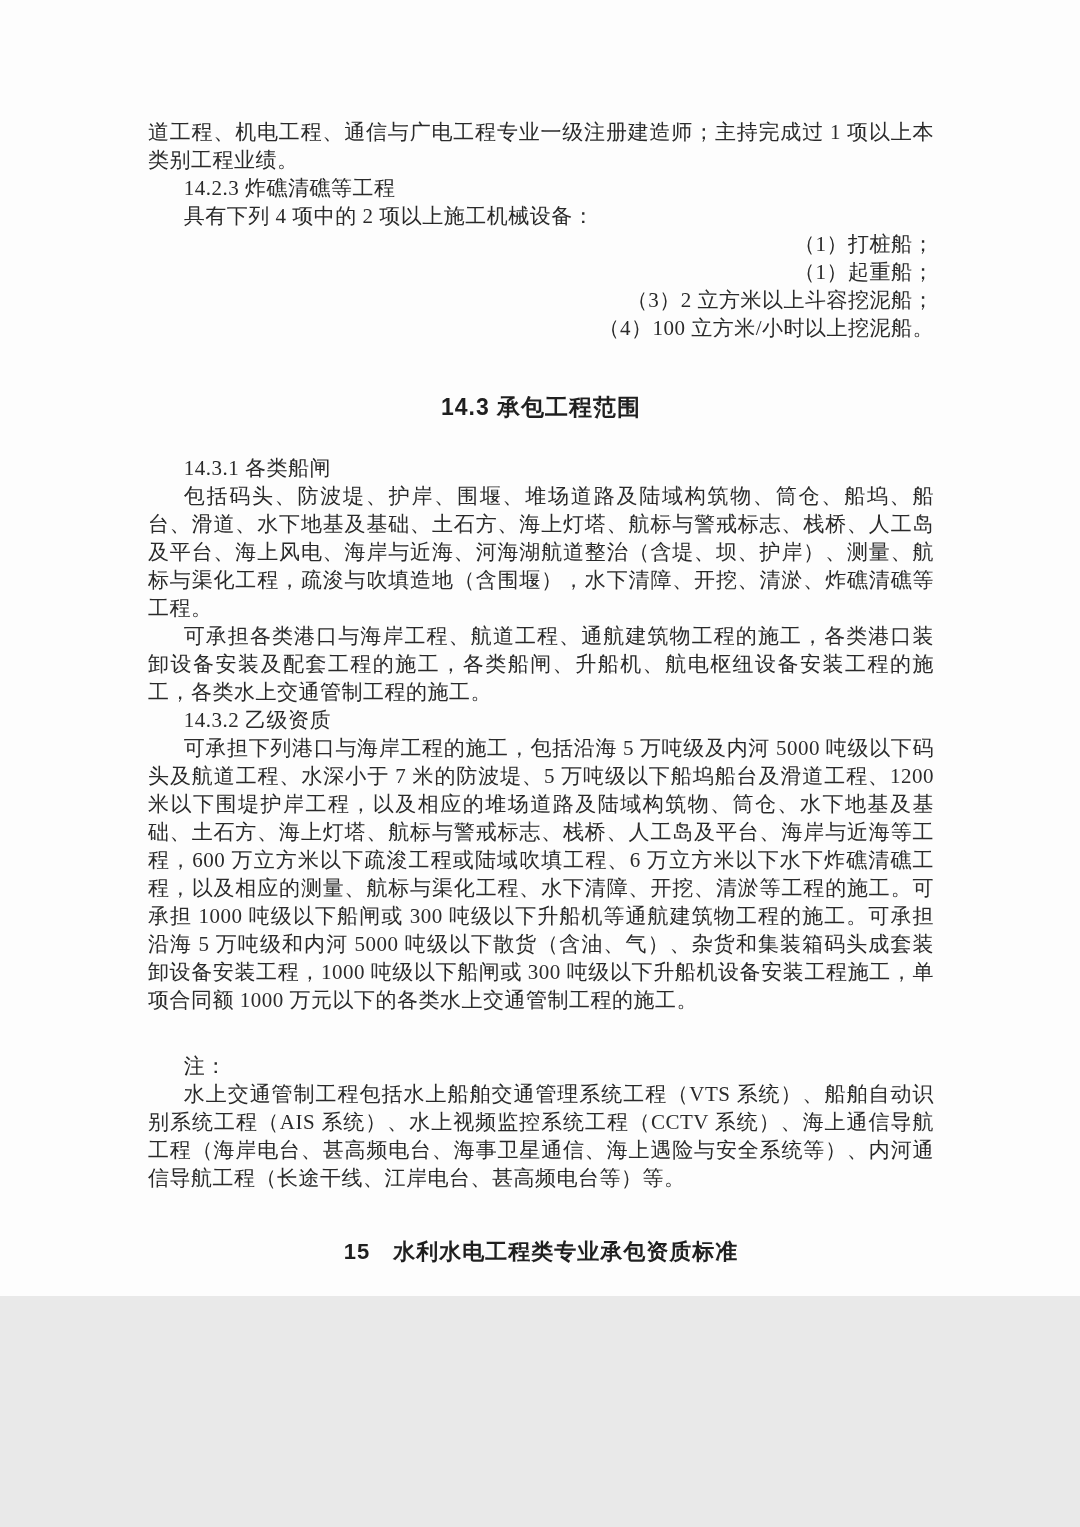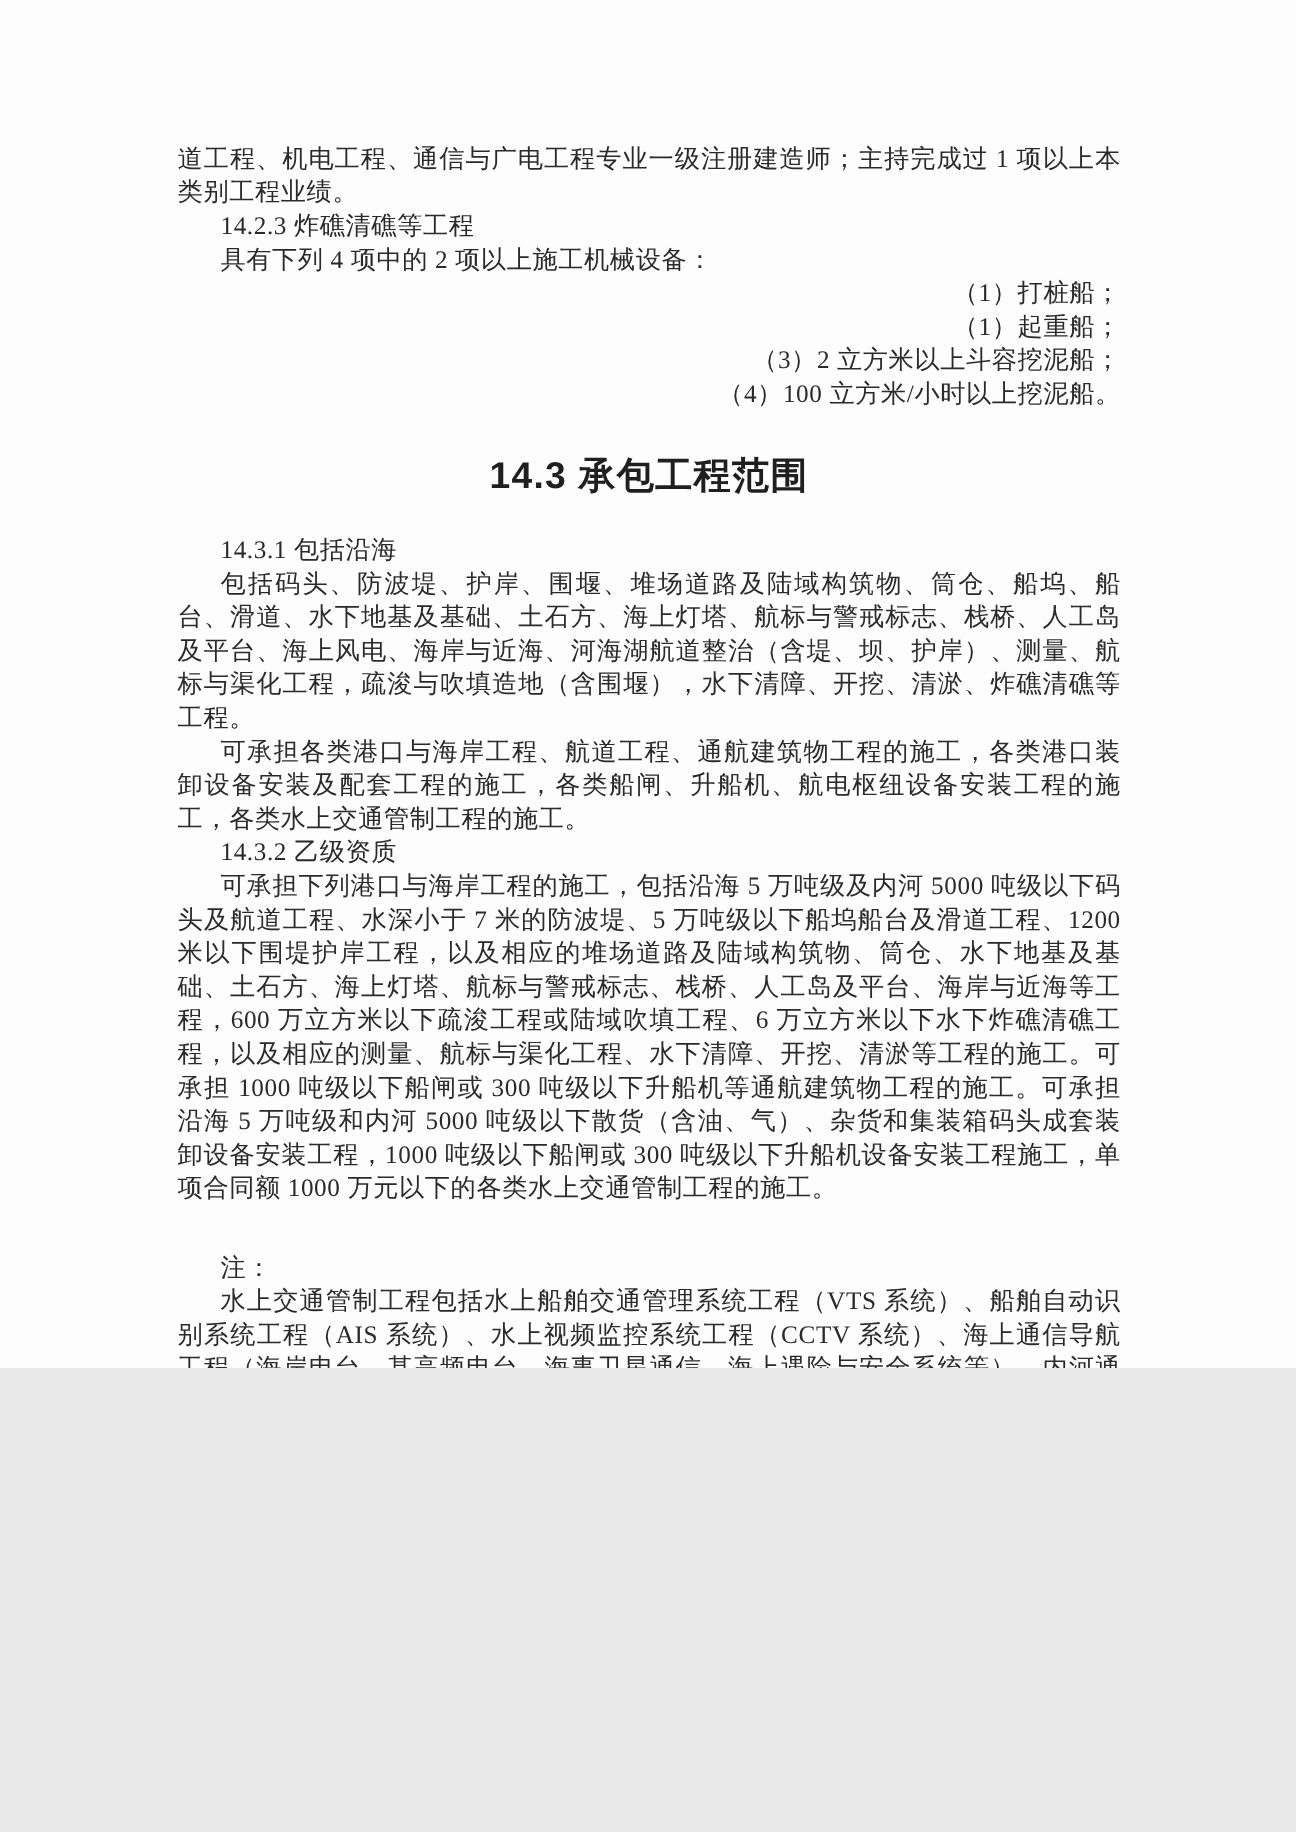--- a/index.html
+++ b/index.html
@@ -3,21 +3,21 @@
 <meta charset="utf-8">
 <style>
   html, body {
     margin: 0;
     padding: 0;
     background: #e9e9e9;
   }
   .page {
     position: relative;
     width: 1080px;
-    height: 1140px;
+    height: 1296px;
     margin: 0 auto;
     background: #fdfdfd;
     overflow: hidden;
     font-family: "Liberation Serif", "DejaVu Serif", serif;
     color: #2a2a2a;
   }
   .content {
     padding: 118px 146px 0 148px;
   }
   p, h1, h2, h3 {
@@ -35,23 +35,23 @@
   .no-indent { text-indent: 0; }
   .list-item { text-indent: 1.45em; text-align: right; }
   .h-center {
     text-align: center;
     font-family: "Liberation Sans", "DejaVu Sans", sans-serif;
     font-weight: 700;
     color: #1f1f1f;
     letter-spacing: 1px;
   }
   .h-14-3 {
-    font-size: 31px;
+    font-size: 23px;
     line-height: 30px;
-    margin-top: 40px;
+    margin-top: 50px;
     margin-bottom: 32px;
   }
   .h-15 {
     font-size: 22px;
     line-height: 36px;
     margin-top: 42px;
   }
   .h-15-1 {
     font-size: 23px;
     line-height: 30px;
@@ -86,21 +86,21 @@
 
     <p class="body-line indent-2">具有下列 4 项中的 2 项以上施工机械设备：</p>
 
     <p class="body-line list-item">（1）打桩船；</p>
     <p class="body-line list-item">（1）起重船；</p>
     <p class="body-line list-item">（3）2 立方米以上斗容挖泥船；</p>
     <p class="body-line list-item">（4）100 立方米/小时以上挖泥船。</p>
 
     <h2 class="h-center h-14-3">14.3 承包工程范围</h2>
 
-    <p class="body-line indent-2">14.3.1 包括沿海</p>
+    <p class="body-line indent-2">14.3.1 各类船闸</p>
 
     <p class="body-line indent-2">包括码头、防波堤、护岸、围堰、堆场道路及陆域构筑物、筒仓、船坞、船台、滑道、水下地基及基础、土石方、海上灯塔、航标与警戒标志、栈桥、人工岛及平台、海上风电、海岸与近海、河海湖航道整治（含堤、坝、护岸）、测量、航标与渠化工程，疏浚与吹填造地（含围堰），水下清障、开挖、清淤、炸礁清礁等工程。</p>
 
     <p class="body-line indent-2">可承担各类港口与海岸工程、航道工程、通航建筑物工程的施工，各类港口装卸设备安装及配套工程的施工，各类船闸、升船机、航电枢纽设备安装工程的施工，各类水上交通管制工程的施工。</p>
 
     <p class="body-line indent-2">14.3.2 乙级资质</p>
 
     <p class="body-line indent-2">可承担下列港口与海岸工程的施工，包括沿海 5 万吨级及内河 5000 吨级以下码头及航道工程、水深小于 7 米的防波堤、5 万吨级以下船坞船台及滑道工程、1200 米以下围堤护岸工程，以及相应的堆场道路及陆域构筑物、筒仓、水下地基及基础、土石方、海上灯塔、航标与警戒标志、栈桥、人工岛及平台、海岸与近海等工程，600 万立方米以下疏浚工程或陆域吹填工程、6 万立方米以下水下炸礁清礁工程，以及相应的测量、航标与渠化工程、水下清障、开挖、清淤等工程的施工。可承担 1000 吨级以下船闸或 300 吨级以下升船机等通航建筑物工程的施工。可承担沿海 5 万吨级和内河 5000 吨级以下散货（含油、气）、杂货和集装箱码头成套装卸设备安装工程，1000 吨级以下船闸或 300 吨级以下升船机设备安装工程施工，单项合同额 1000 万元以下的各类水上交通管制工程的施工。</p>
 
     <p class="body-line indent-2 note-label">注：</p>

